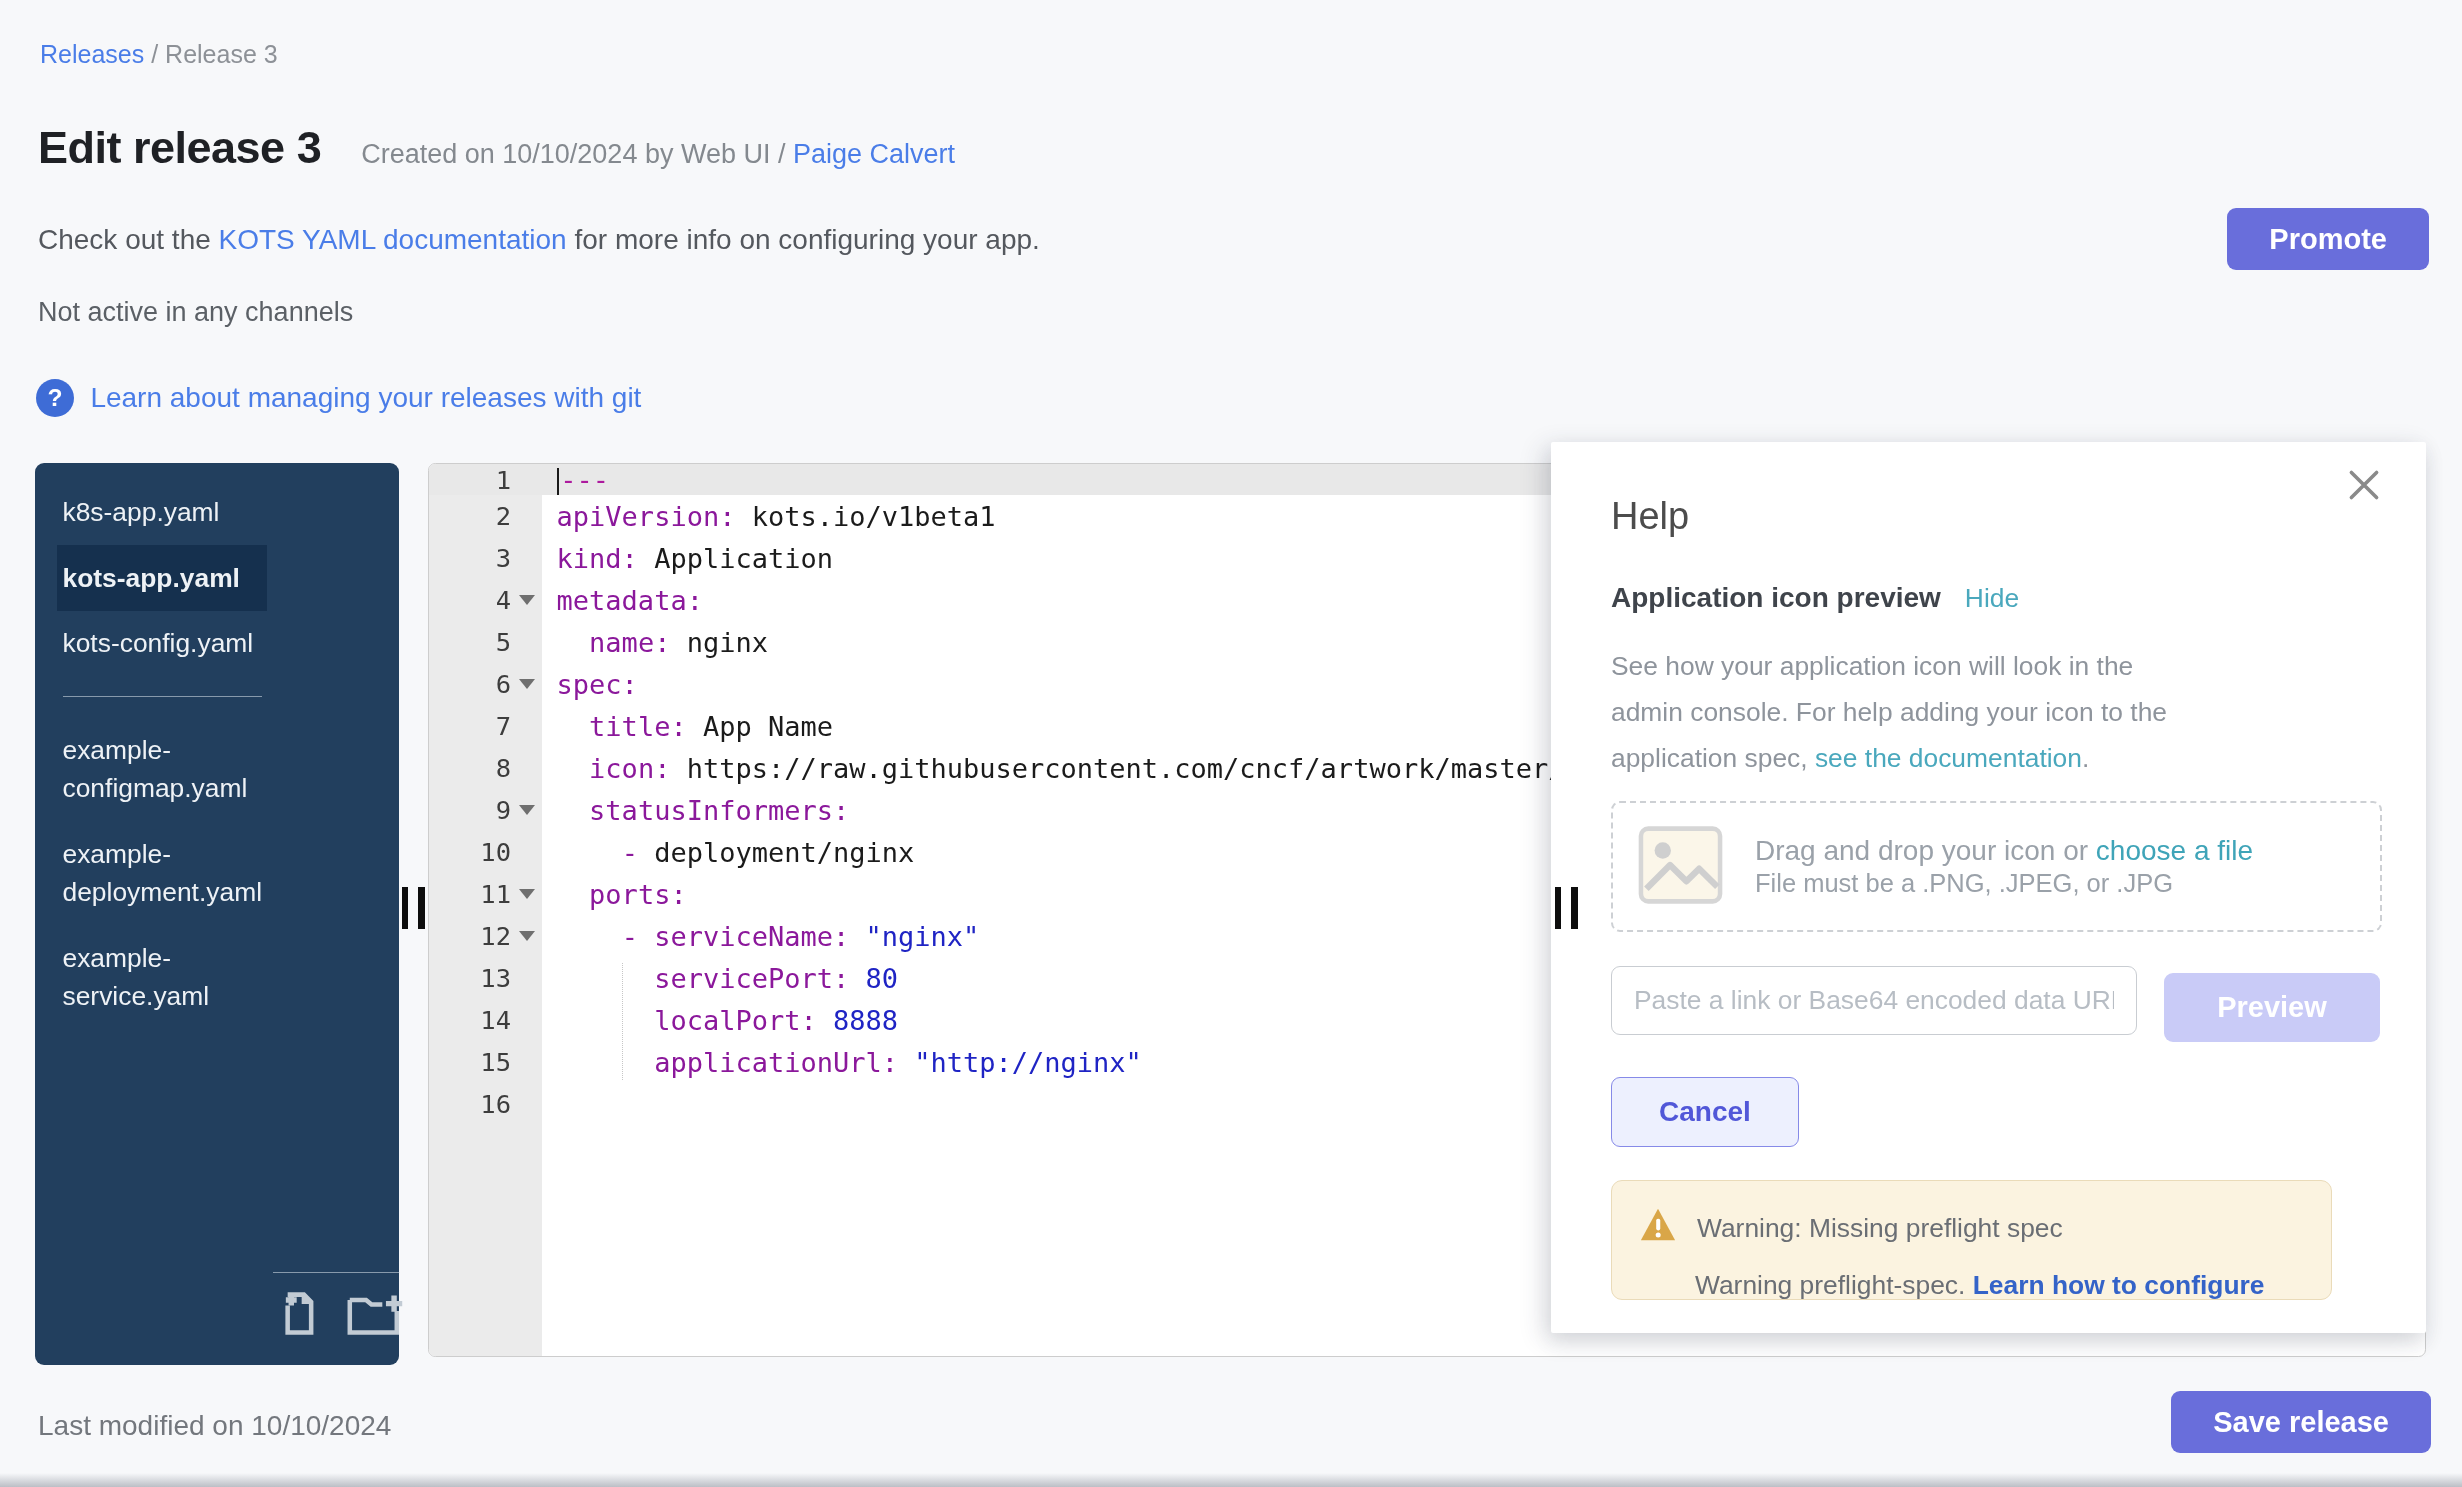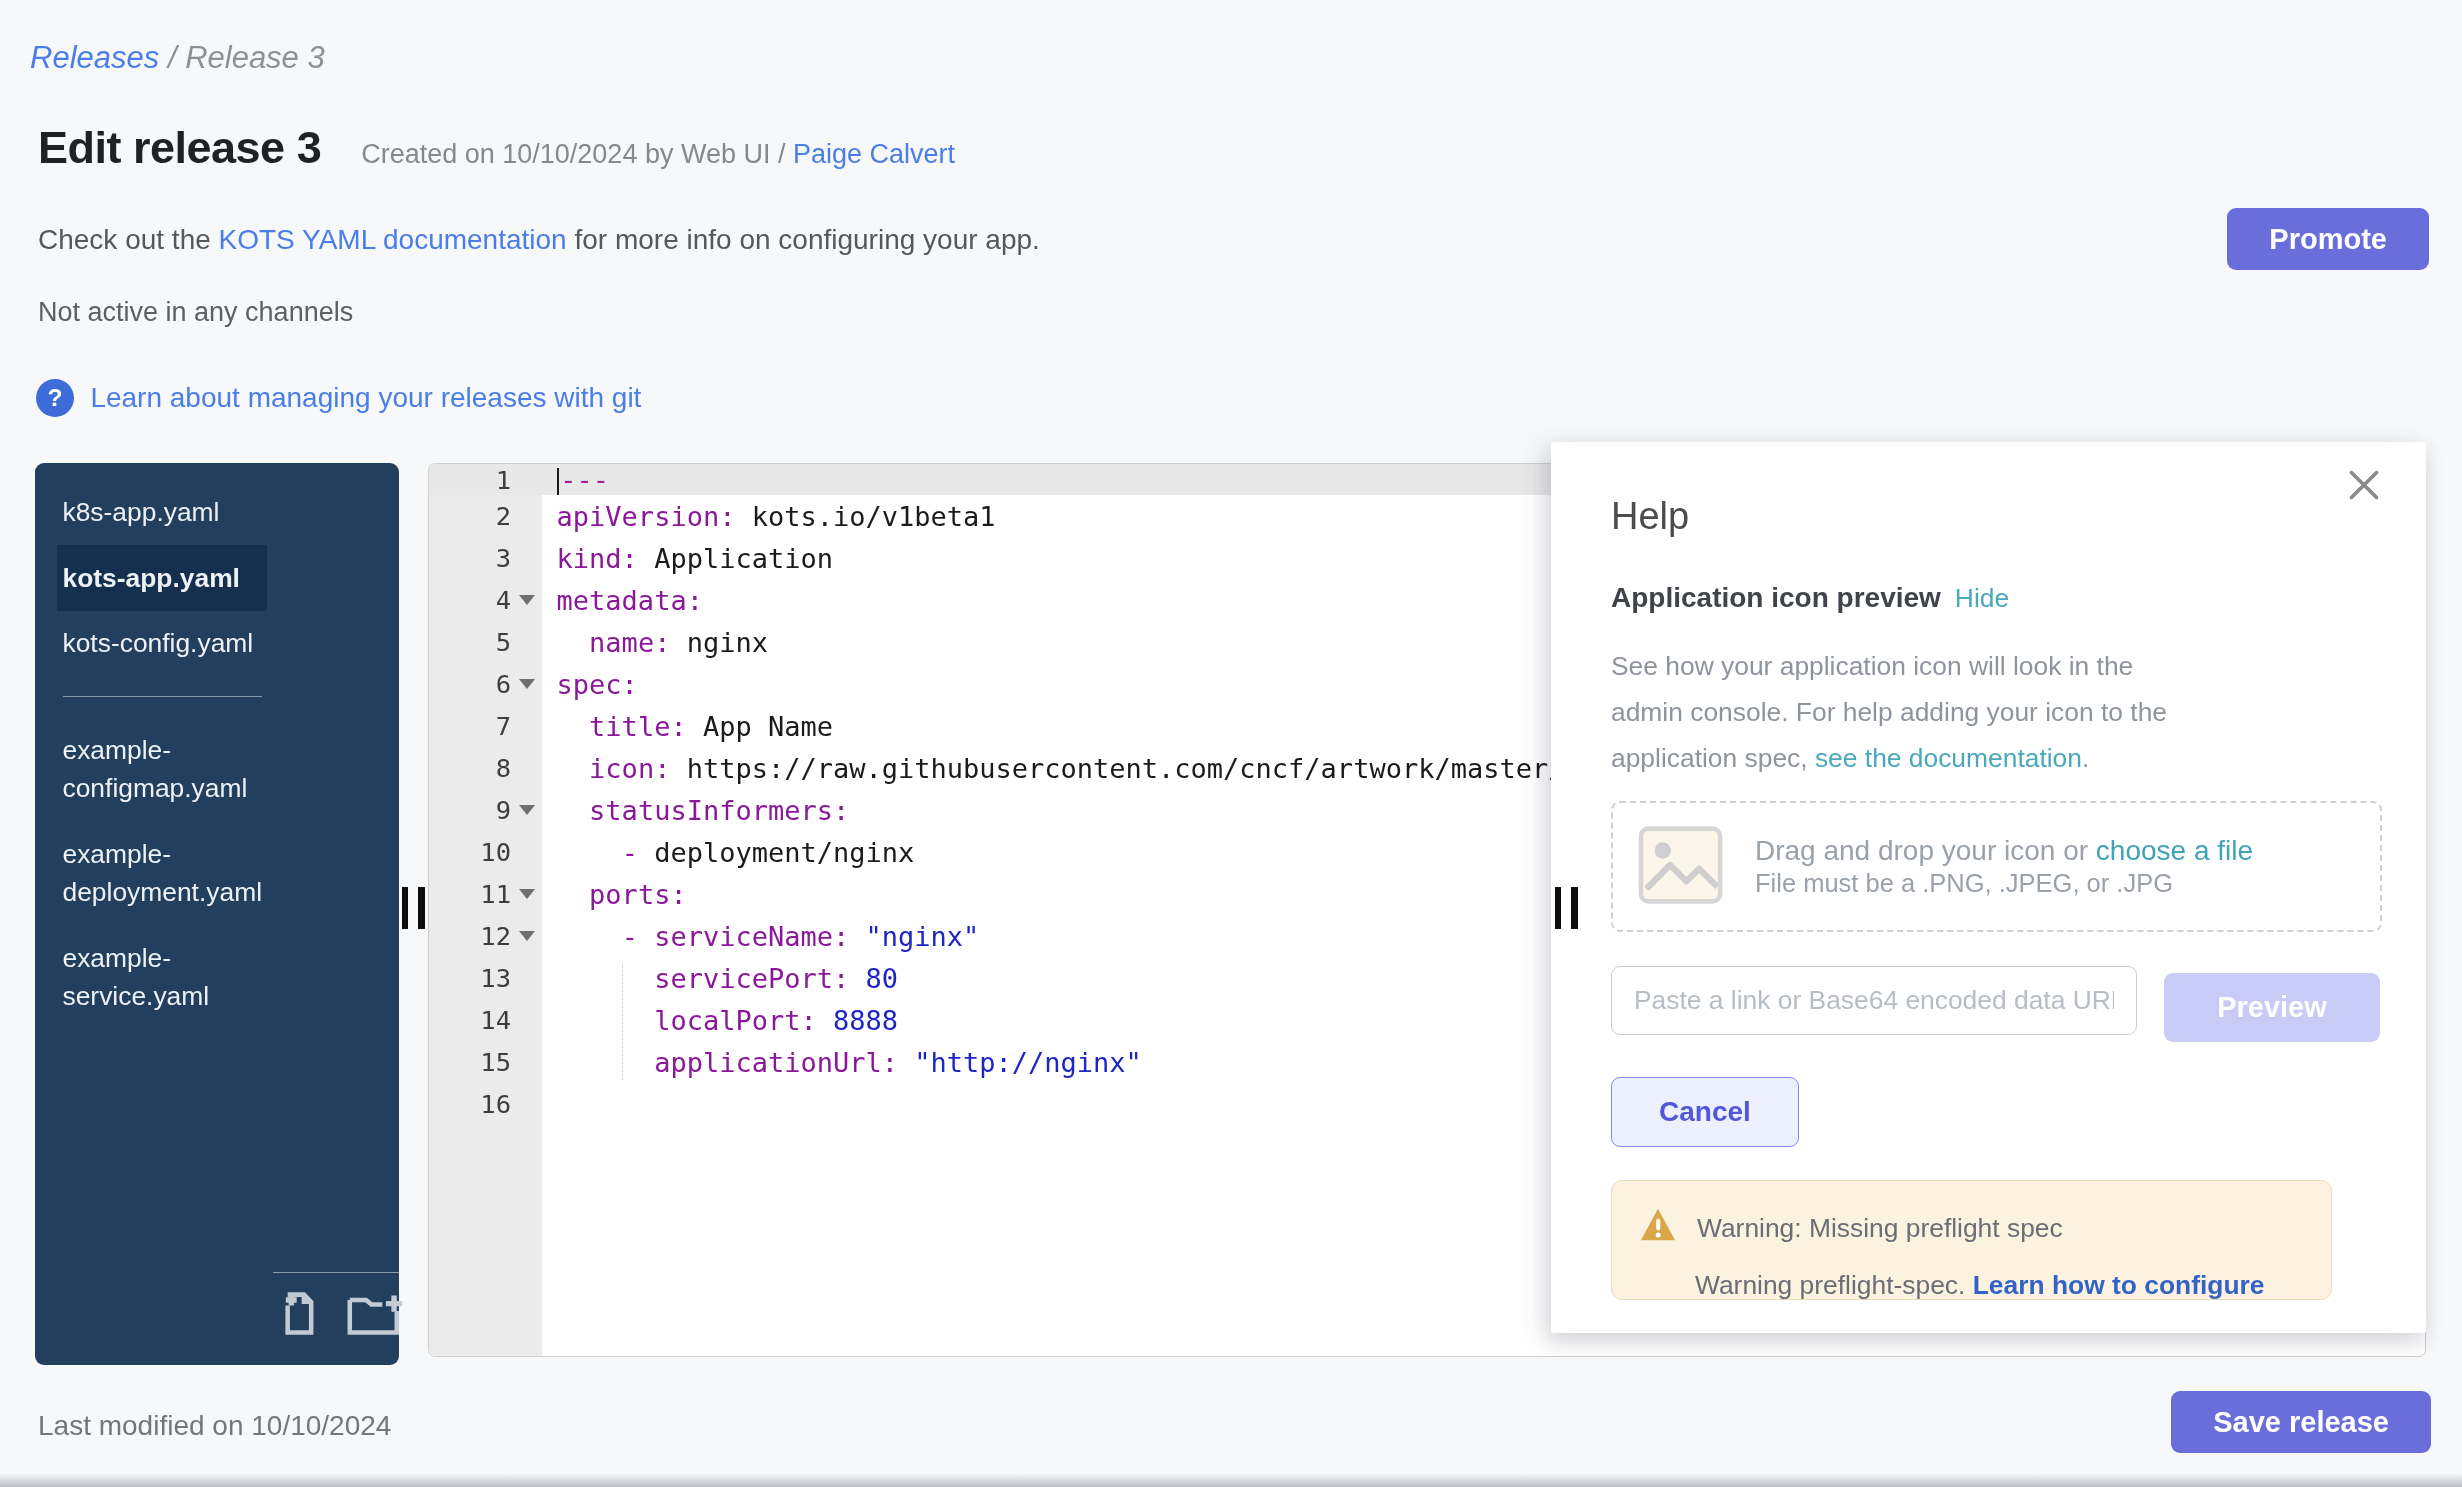--- a/index.html
+++ b/index.html
@@ -3,21 +3,21 @@
 <meta charset="utf-8">
 <style>
   * { margin:0; padding:0; box-sizing:border-box; }
   html,body { width:2462px; height:1488px; }
   body { font-family:"Liberation Sans", sans-serif; background:#f7f8fa; }
   .page { position:relative; width:2462px; height:1488px; background:#f7f8fa; overflow:hidden; }
   .page::after { content:""; position:absolute; left:0; right:0; bottom:0; height:14.6px;
     background:linear-gradient(to bottom, rgba(120,126,138,0), rgba(120,126,138,.5)); pointer-events:none; }
 
   
-  .breadcrumb { position:absolute; left:30px; top:40px; font-size:31px; color:#8d9197;font-style:italic; }
+  .breadcrumb { position:absolute; left:40px; top:40px; font-size:25px; color:#8d9197; }
   .breadcrumb a { color:#4a7de8; text-decoration:none; cursor:pointer; }
   .title-row { position:absolute; left:38px; top:122px; display:flex; align-items:baseline; gap:40px; }
   .page-title { font-size:45px; font-weight:700; color:#1f2125; letter-spacing:-0.5px; }
   .subtitle { font-size:27px; color:#84898f; }
   .subtitle a { color:#4a7de8; text-decoration:none; }
   .docs-line { position:absolute; left:38px; top:224px; font-size:28px; color:#54585e; }
   .docs-line a { color:#4a7de8; text-decoration:none; }
   .channels-line { position:absolute; left:38px; top:297px; font-size:27px; color:#5b6066; }
   .git-row { position:absolute; left:36px; top:379px; display:flex; align-items:center; gap:16.4px; }
   .q-icon { width:38px; height:38px; border-radius:50%; background:#3e6cd6; color:#fff;
@@ -65,21 +65,21 @@
   .handle .bar { width:6.4px; height:42px; background:#0d0d0d; }
   .handle-left { left:402px; }
   .handle-right { left:1555px; }
 
   
   .help { position:absolute; left:1551px; top:442px; width:875px; height:891px; background:#fff;
     border-radius:2px; box-shadow:-7.3px 5.5px 25.5px rgba(40,50,70,.14), 0 9px 20px rgba(40,50,70,.10); z-index:20; }
   .help-pad { position:relative; padding:53px 44px 0 60px; height:100%; overflow:hidden; }
   .close-btn { position:absolute; top:24px; right:42px; width:40px; height:40px; background:none; border:none; cursor:pointer; }
   .help-title { font-size:38px; font-weight:400; color:#4c4c4c; }
-  .section-head { margin-top:44px; display:flex; align-items:baseline; gap:14px; }
+  .section-head { margin-top:44px; display:flex; align-items:baseline; gap:24px; }
   .section-head b { font-size:28px; color:#3f444b; }
   .hide-link { font-size:26.4px; color:#4aa8bd; text-decoration:none; cursor:pointer; }
   .help-para { margin-top:29px; font-size:26.4px; line-height:46px; color:#8e949c; width:601px; }
   .help-para a { color:#4aa8bd; text-decoration:none; }
   .dropzone { margin-top:20px; width:771px; height:131px; border:2.7px dashed #cdd0d4; border-radius:9px;
     display:flex; align-items:center; padding:0 24px; gap:31px; background:#fff; cursor:pointer; }
   .dz-l1 { font-size:28px; color:#9aa1a9; }
   .dz-l1 a { color:#3fa4b8; text-decoration:none; }
   .dz-l2 { font-size:25.5px; color:#9aa1a9; margin-top:2px; }
   .input-row { margin-top:27px; display:flex; gap:27px; align-items:center; }

